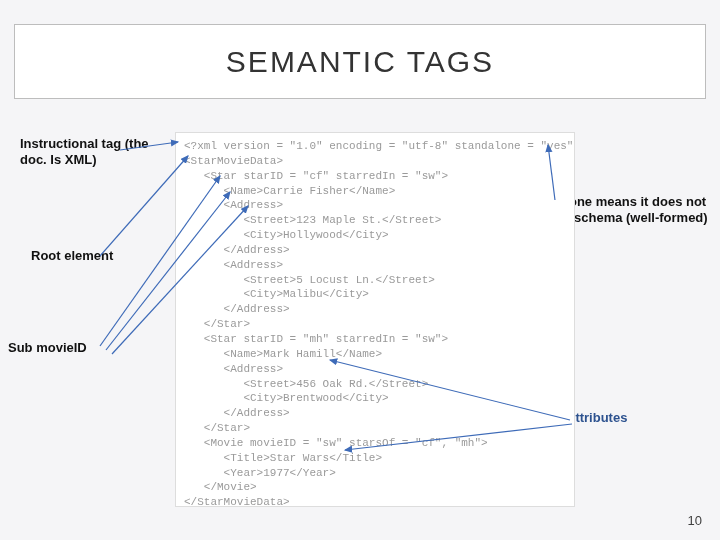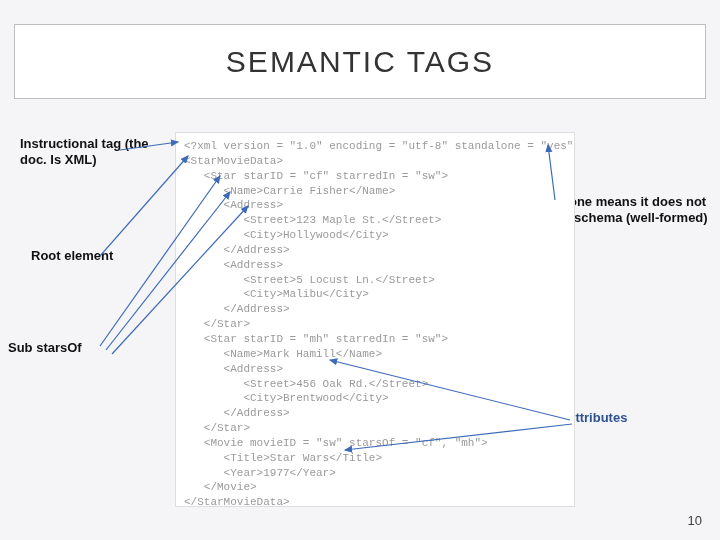--- a/index.html
+++ b/index.html
@@ -79,21 +79,21 @@
 </style>
 </head>
 <body>
 
 <div class="title-band">
   <h1>SEMANTIC TAGS</h1>
 </div>
 
 <div class="label instructional">Instructional tag (the doc. Is XML)</div>
 <div class="label root">Root element</div>
-<div class="label sub">Sub starsOf</div>
+<div class="label sub">Sub movieID</div>
 <div class="label standalone">Standalone means it does not follow a schema (well-formed)</div>
 <div class="label attributes">Attributes</div>
 
 <div class="code-panel" id="code">&lt;?xml version = "1.0" encoding = "utf-8" standalone = "yes" ?&gt;
 &lt;StarMovieData&gt;
    &lt;Star starID = "cf" starredIn = "sw"&gt;
       &lt;Name&gt;Carrie Fisher&lt;/Name&gt;
       &lt;Address&gt;
          &lt;Street&gt;123 Maple St.&lt;/Street&gt;
          &lt;City&gt;Hollywood&lt;/City&gt;

